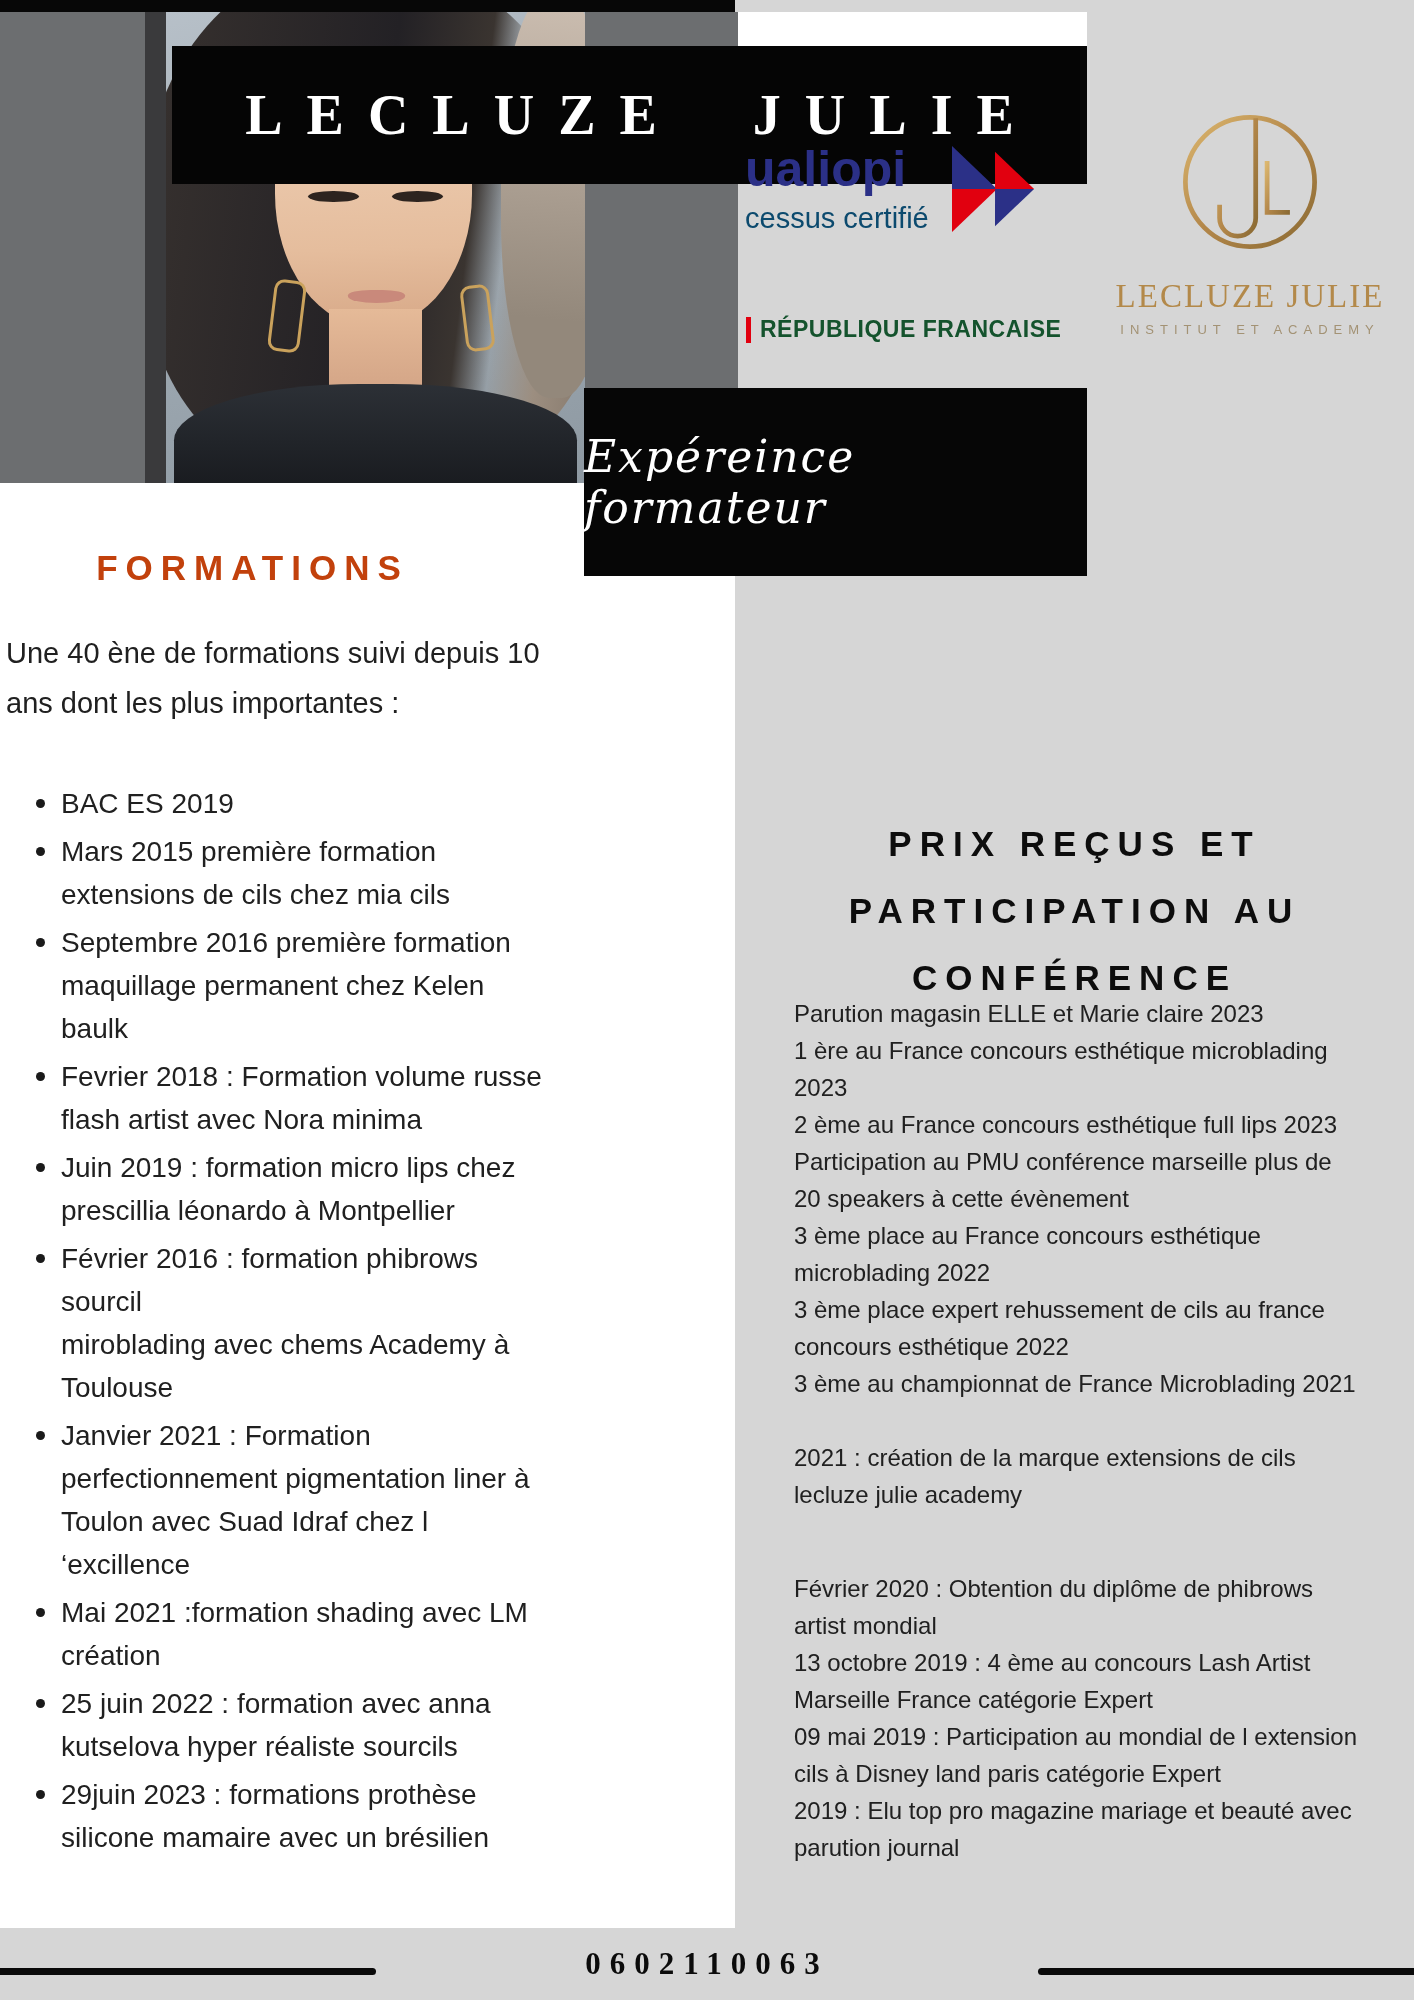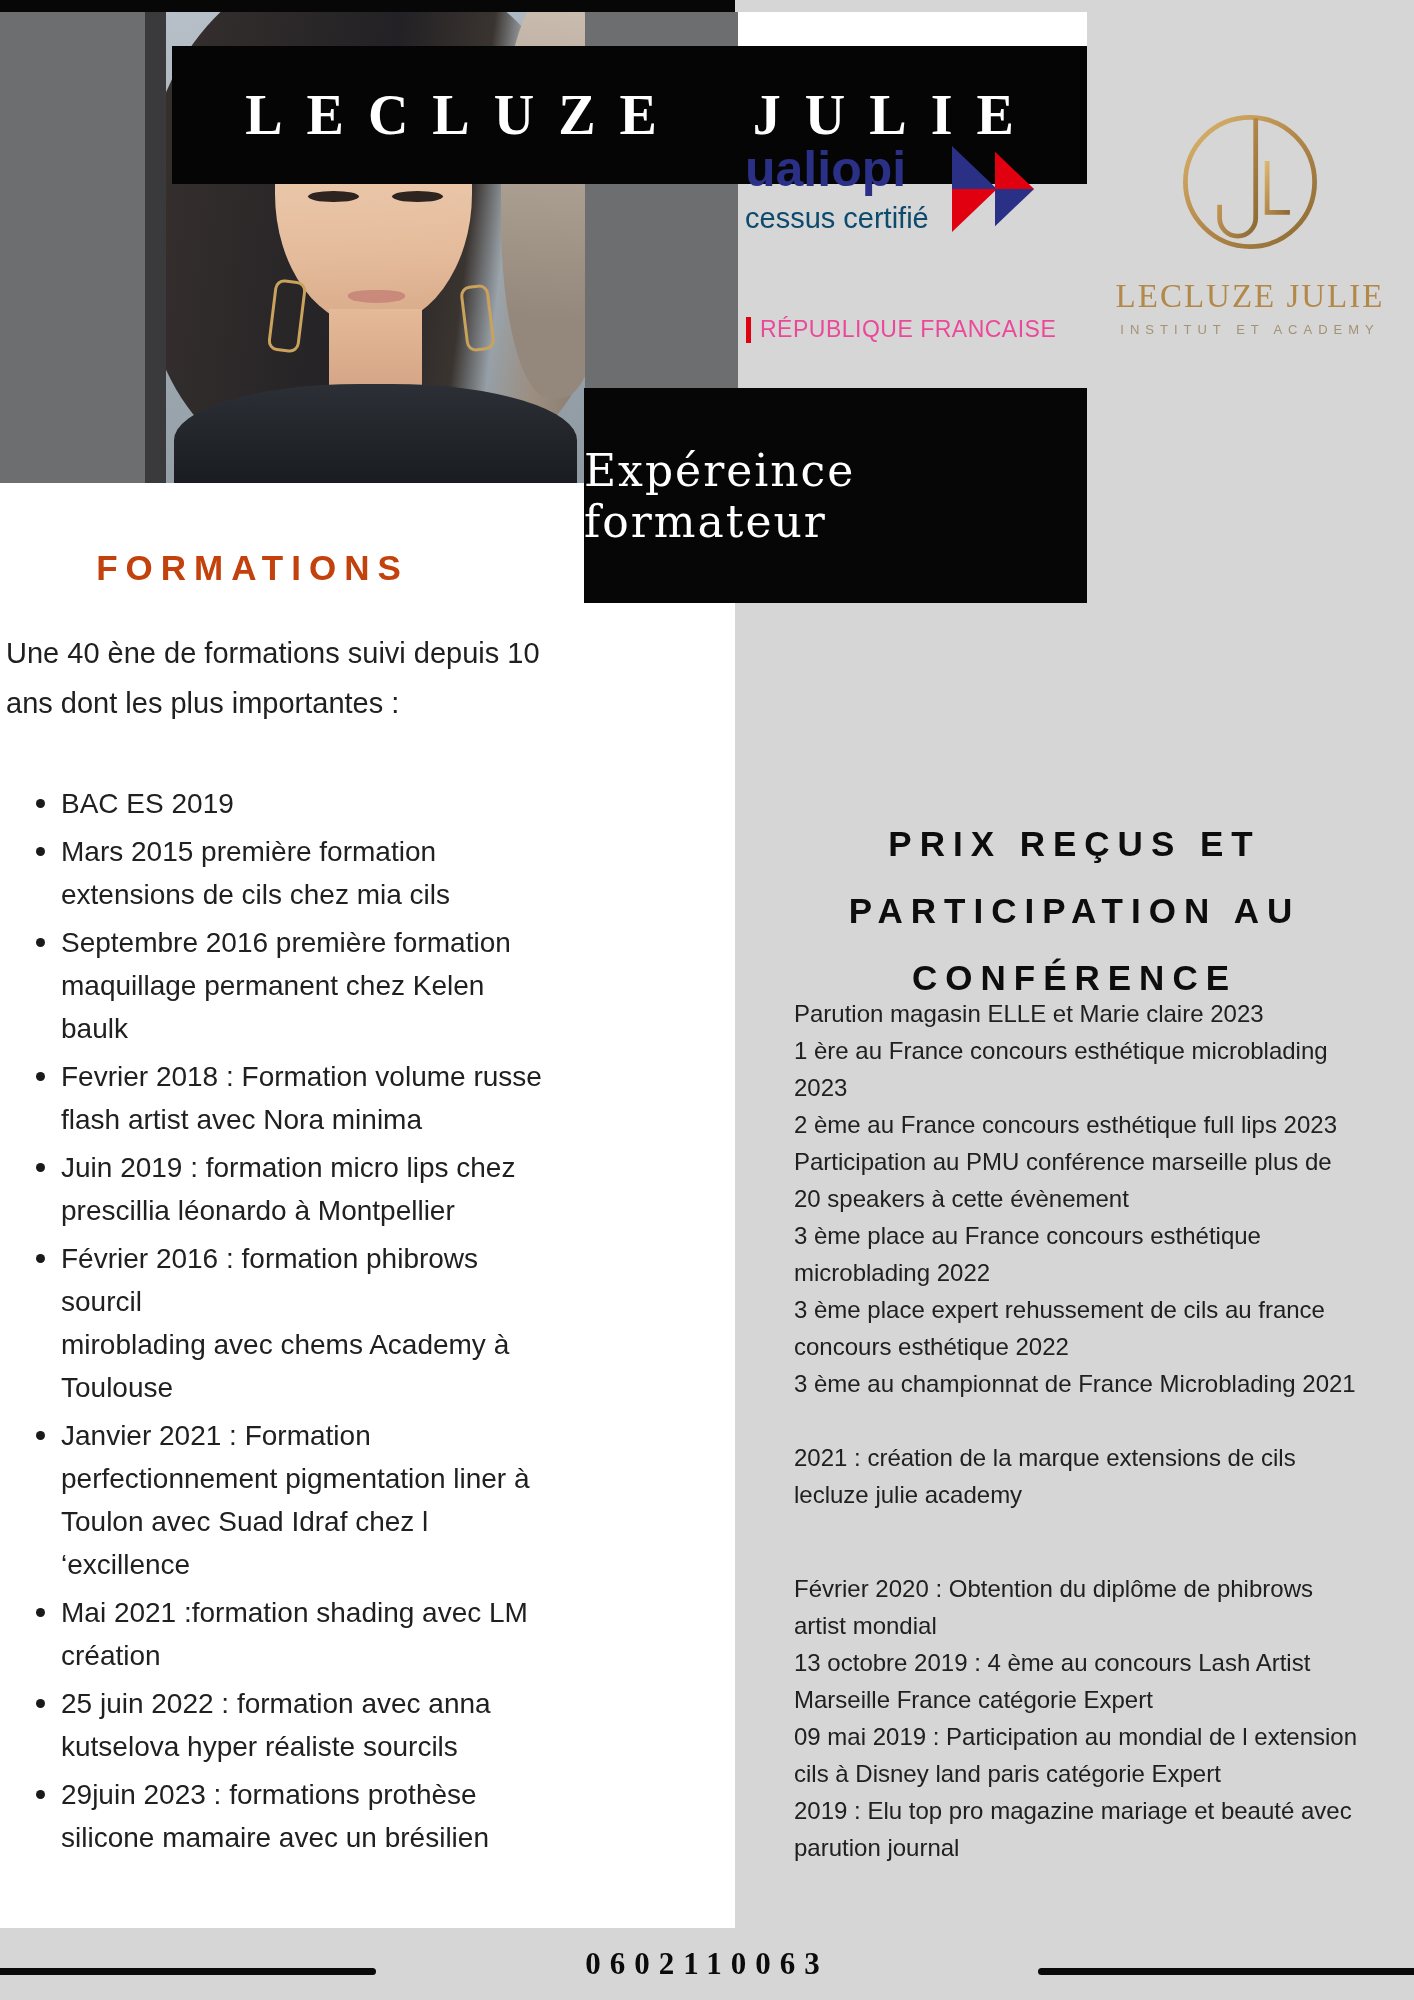--- a/index.html
+++ b/index.html
@@ -46,31 +46,31 @@
                letter-spacing:24px;word-spacing:34px;padding-left:24px;box-sizing:border-box;}
 
   
   .qualiopi{left:740px;top:146px;width:310px;height:210px;}
   .qualiopi > *{position:absolute;}
   .q-word{left:5px;top:-6px;font-size:50px;font-weight:700;color:#2b3087;letter-spacing:0;}
   .q-sub{left:5px;top:56px;font-size:29px;color:#0c4a6e;}
   .q-arrows{left:212px;top:0;}
   .q-rep{left:6px;top:170px;display:flex;align-items:center;gap:9px;}
   .q-bar{width:5px;height:26px;background:#e1000f;}
-  .q-rep-text{font-size:23px;font-weight:400;color:#ec4899;letter-spacing:0.5px;white-space:nowrap;}
+  .q-rep-text{font-size:23px;font-weight:700;color:#14532d;letter-spacing:0.5px;white-space:nowrap;}
 
   
   .brand{left:1100px;top:106px;width:300px;text-align:center;}
   .brand-name{margin-top:16px;font-family:"Liberation Serif",serif;font-size:33px;color:#b3894a;letter-spacing:2px;white-space:nowrap;}
   .brand-sub{margin-top:7px;font-size:13px;color:#a39274;letter-spacing:6px;}
 
   
-  .exp-banner{left:584px;top:388px;width:503px;height:215px;background:#060606;color:#ffffff;
+  .exp-banner{left:584px;top:388px;width:503px;height:188px;background:#060606;color:#ffffff;
               display:flex;align-items:center;justify-content:center;
-              font-family:"DejaVu Serif",serif;font-size:44px;letter-spacing:2px;}
+              font-family:"DejaVu Serif",serif;font-style:italic;font-size:44px;letter-spacing:2px;}
 
   
   .formations-title{left:0;top:548px;width:505px;text-align:center;font-size:35px;font-weight:700;
                     letter-spacing:8px;color:#c2410c;}
   .formations-intro{left:6px;top:628px;width:560px;font-size:29px;line-height:50px;white-space:pre-line;}
   .formations-list{left:34px;top:782px;width:525px;}
   .formations-list ul{list-style:none;margin:0;padding:0;}
   .formations-list li{position:relative;padding-left:27px;font-size:28px;line-height:43px;
                       margin-bottom:5px;white-space:pre-line;}
   .formations-list li::before{content:"";position:absolute;left:2px;top:17px;width:9px;height:9px;

